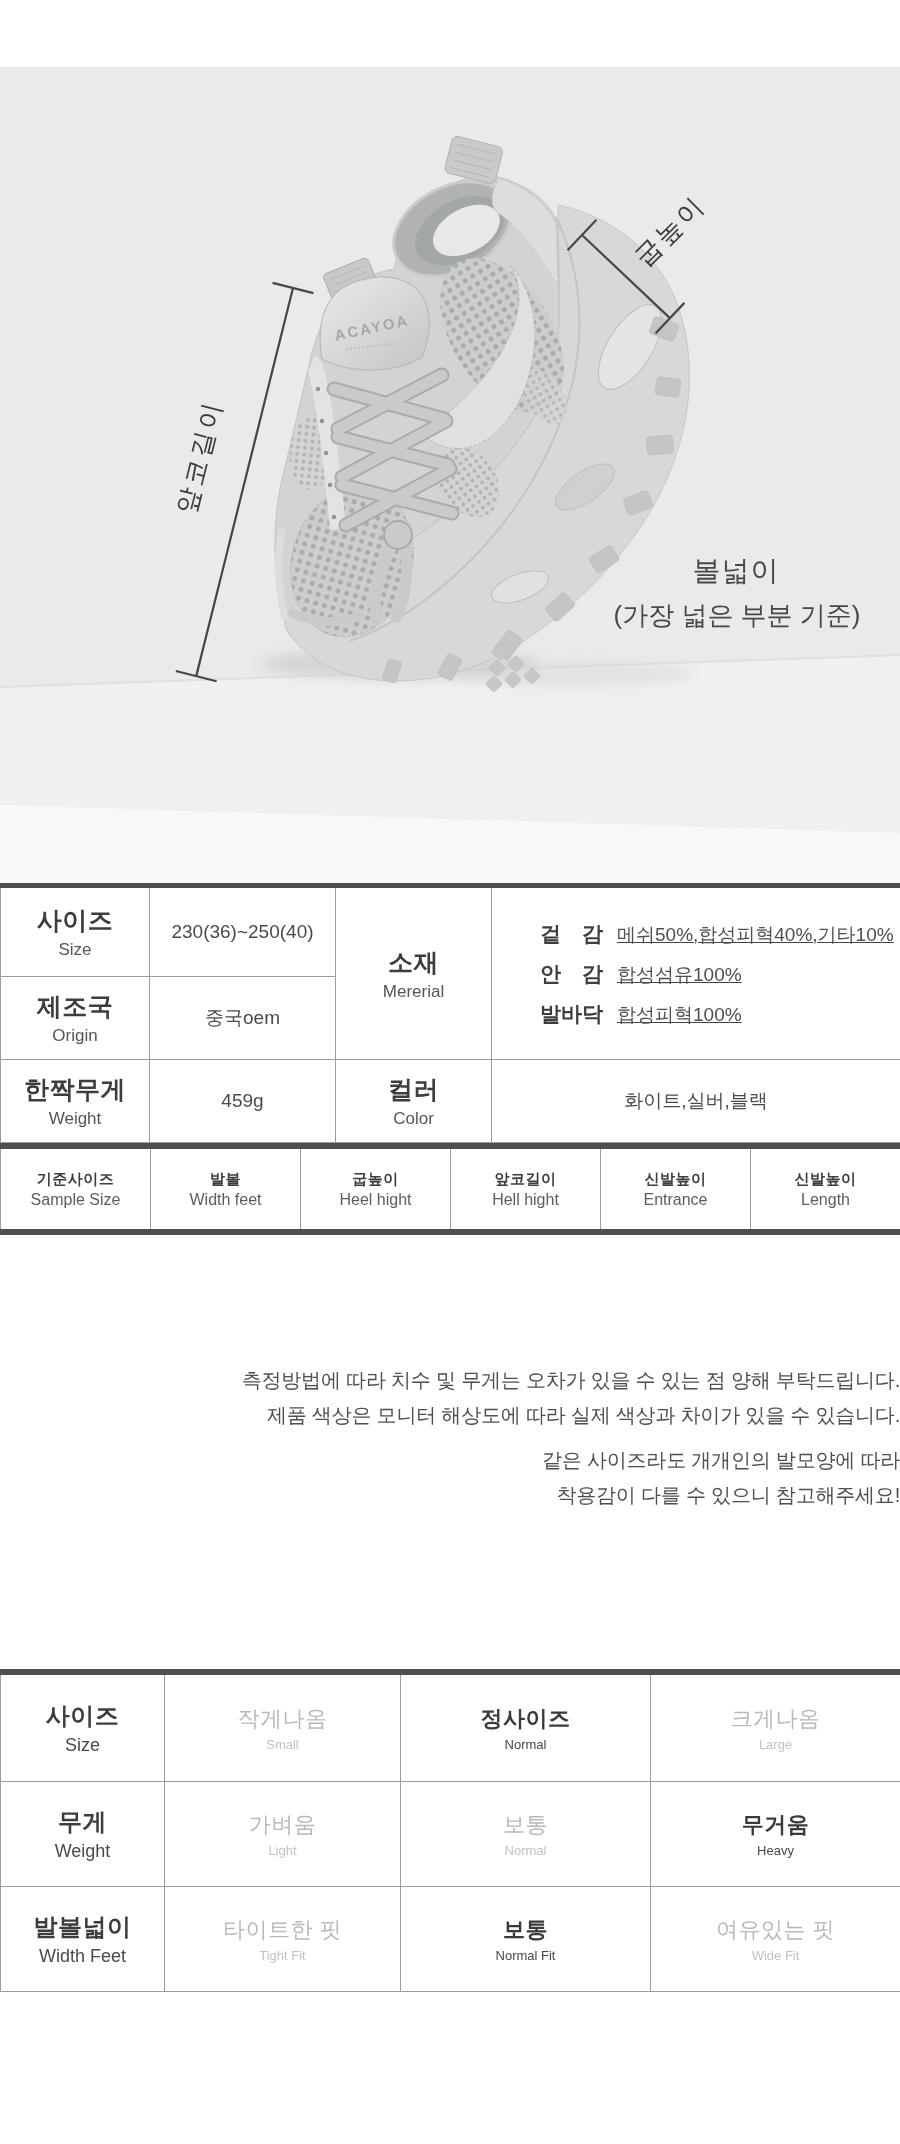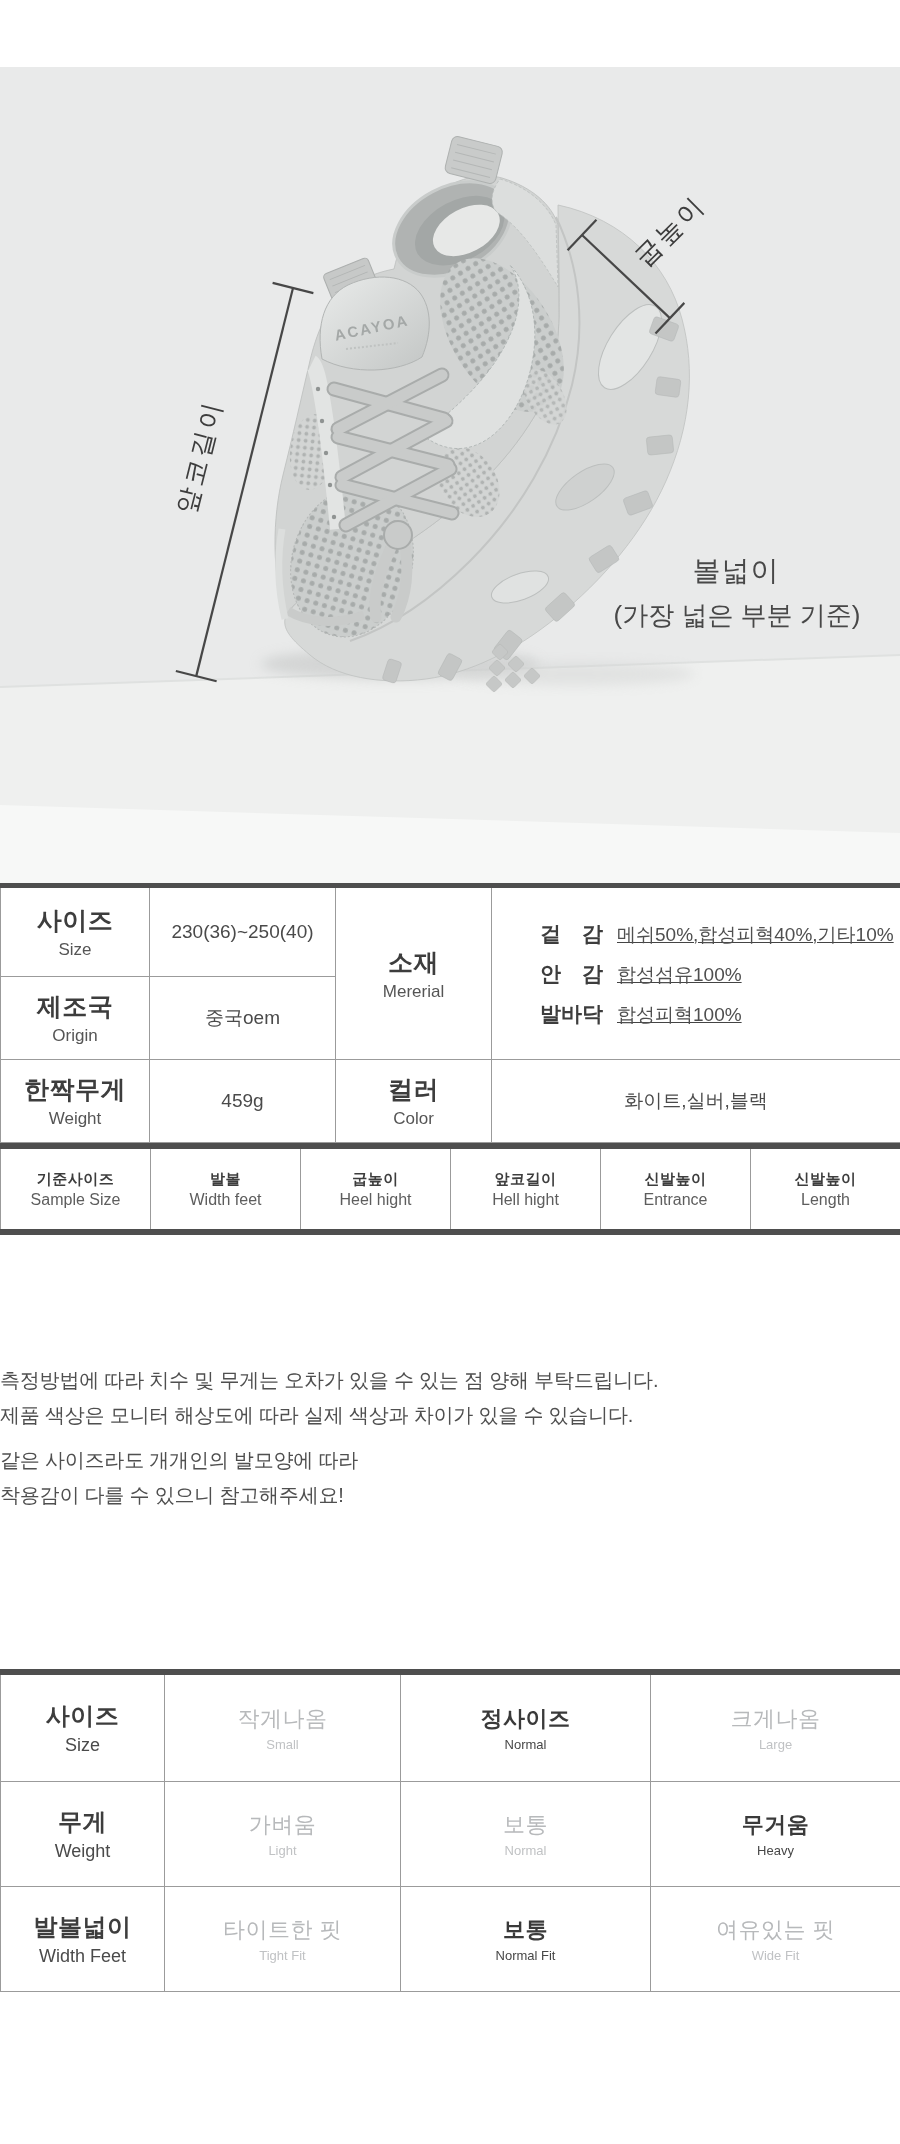--- a/index.html
+++ b/index.html
@@ -24,21 +24,21 @@
   .mat-row{margin:12px 8px;white-space:nowrap;text-decoration:underline;}
   .mat-part{display:inline-block;font-size:21px;font-weight:bold;color:#3d3d3d;margin-right:14px;}
   .mat-val{font-size:19px;color:#4f4f4f;}
   
   .t2{border-top:6px solid #4e4e4e;border-bottom:6px solid #4e4e4e;}
   .t2 .hd td{height:80px;}
   .t2 .hd .ko{font-size:15px;}
   .t2 .hd .en{font-size:16px;color:#5d5d5d;margin-top:2px;}
   .t2 .dt td{height:56px;font-size:20px;color:#4a4a4a;}
   
-  .notes{height:434px;box-sizing:border-box;padding-top:128px;text-align:left;color:#4f4f4f;}
+  .notes{height:434px;box-sizing:border-box;padding-top:128px;text-align:right;color:#4f4f4f;}
   .notes .l{font-size:20px;line-height:35px;letter-spacing:-.2px;}
   .notes .gap{height:10px;}
   
   .t3{border-top:6px solid #4e4e4e;border-bottom:1px solid #8a8a8a;}
   .t3 td{height:104px;}
   .t3 tr.fr td{height:106px;}
   .t3 .lab .ko{font-size:24px;}
   .t3 .lab .en{font-size:18px;color:#4a4a4a;}
   .t3 td.opt .ko{font-size:22px;font-weight:normal;color:#b7b9bb;text-align:center;}
   .t3 td.opt .en{font-size:13px;color:#c0c2c4;}

